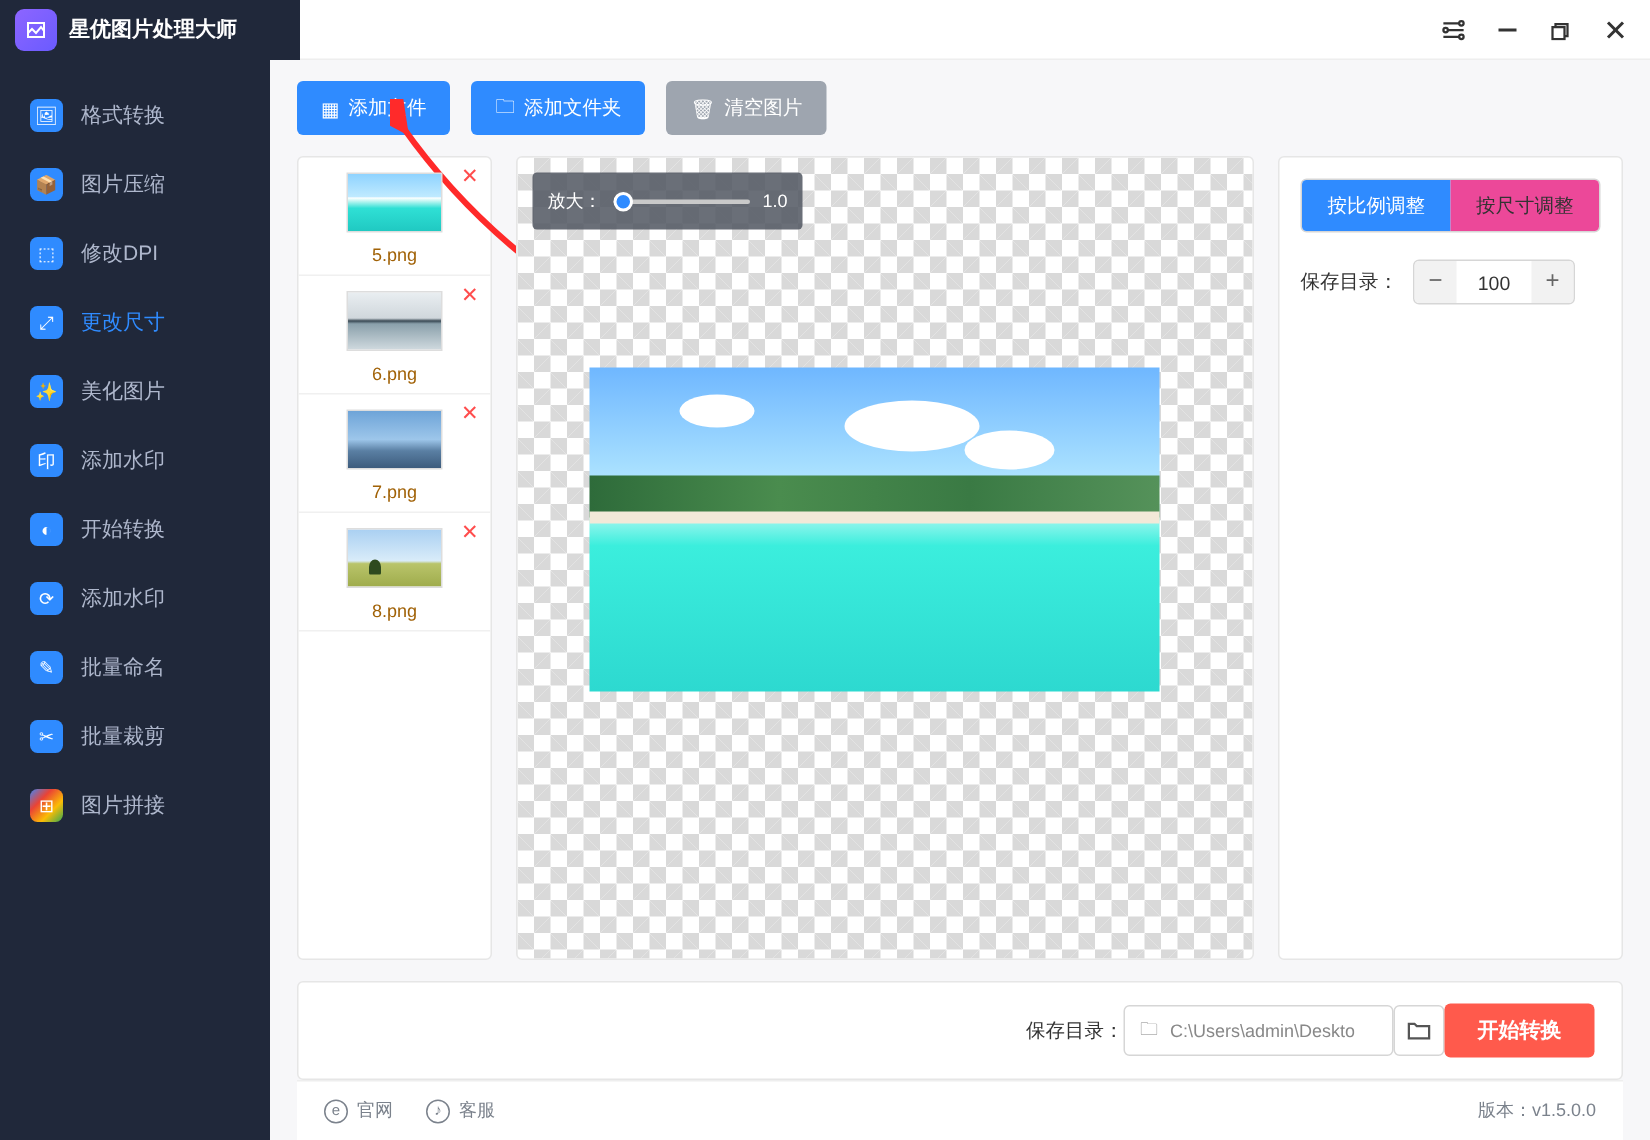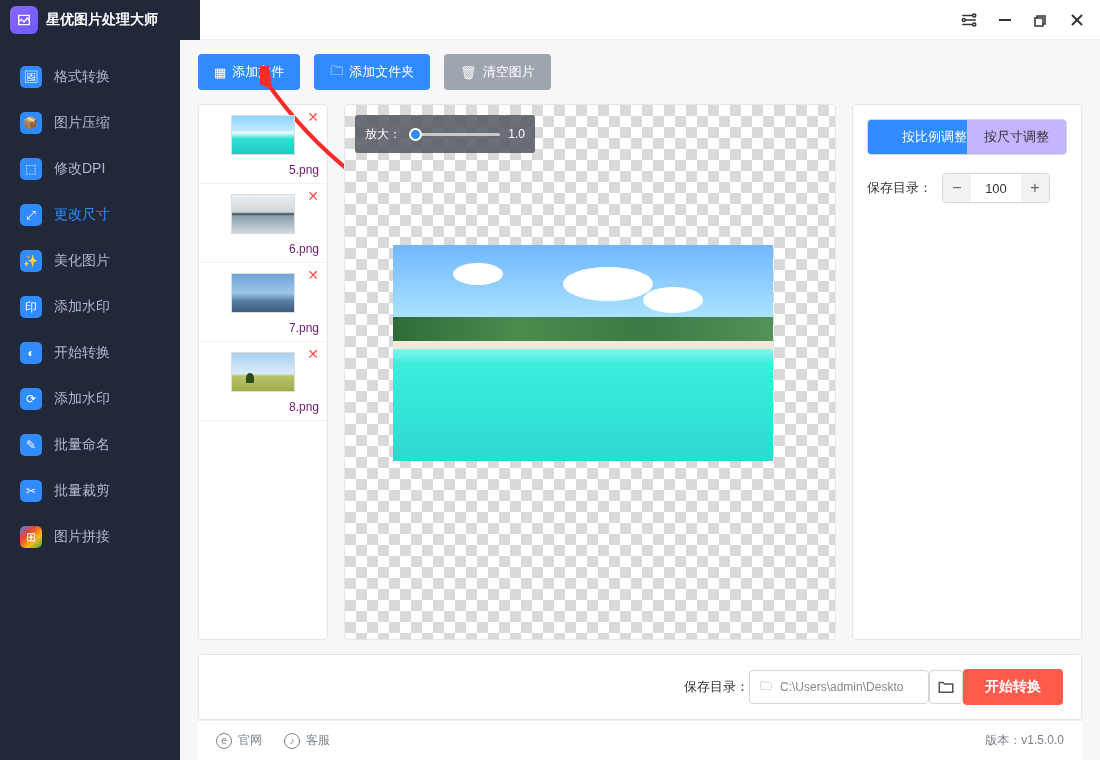--- a/index.html
+++ b/index.html
@@ -24,37 +24,37 @@
 .toolbar { display: flex; gap: 14px; margin-bottom: 14px; }
 .btn { display: flex; align-items: center; gap: 6px; padding: 7px 16px; border-radius: 4px; font-size: 13px; cursor: pointer; border: none; color: #fff; }
 .btn.blue { background: #2f8bff; }
 .btn.grey { background: #9ea5af; }
 
 .workrow { flex: 1; display: flex; gap: 16px; min-height: 0; }
 
 .filelist { width: 130px; background: #fff; border: 1px solid #e6e6e6; border-radius: 4px; overflow-y: auto; }
 .file-item { position: relative; padding: 10px 8px 6px 8px; text-align: center; border-bottom: 1px solid #f0f0f0; }
 .file-item .thumb { width: 64px; height: 40px; margin: 0 auto 8px auto; border: 1px solid #ddd; }
-.file-item .fname { font-size: 12px; color: #701a75; text-align: right; }
+.file-item .fname { font-size: 12px; color: #a16207; }
 .file-item .del { position: absolute; top: 4px; right: 8px; color: #ff4d4d; font-size: 14px; cursor: pointer; }
 
 .preview { flex: 1; background: #fff; border: 1px solid #e6e6e6; border-radius: 4px; position: relative; overflow: hidden;
   background-image: linear-gradient(45deg,#d9d9d9 25%,transparent 25%),linear-gradient(-45deg,#d9d9d9 25%,transparent 25%),linear-gradient(45deg,transparent 75%,#d9d9d9 75%),linear-gradient(-45deg,transparent 75%,#d9d9d9 75%);
   background-size: 22px 22px; background-position: 0 0,0 11px,11px -11px,-11px 0; }
 .zoombar { position: absolute; top: 10px; left: 10px; width: 180px; height: 38px; background: rgba(80,86,96,.85); border-radius: 3px; display: flex; align-items: center; padding: 0 10px; gap: 8px; color: #fff; font-size: 12px; }
 .zoombar .track { flex: 1; height: 3px; background: #c9c9c9; position: relative; border-radius: 2px; }
 .zoombar .handle { position: absolute; left: 0; top: -5px; width: 13px; height: 13px; background: #2f8bff; border-radius: 50%; border: 2px solid #fff; }
 .preview-img { position: absolute; top: 140px; left: 48px; width: 380px; height: 216px; background: linear-gradient(to bottom,#6fb7ff 0%,#aee4ff 35%,#fff 38%,#3beedd 55%,#2dd9d0 100%); border: none; }
 .preview-img .clouds { position:absolute; top:12px; left:0; right:0; height:70px; }
 .cloud { position:absolute; background:#fff; border-radius:50%; }
 
 .rightpanel { width: 230px; background: #fff; border: 1px solid #e6e6e6; border-radius: 4px; padding: 14px; }
 .tabpair { display: flex; border: 1px solid #d6d6d6; border-radius: 4px; overflow: hidden; margin-bottom: 18px; }
-.tabpair .tab { flex: 1; text-align: center; padding: 8px 0; font-size: 13px; cursor: pointer; background: #c4b5fd; color: #333; }
-.tabpair .tab.active { background: #2f8bff; color: #fff; text-align: right; }
+.tabpair .tab { flex: 1; text-align: center; padding: 8px 0; font-size: 13px; cursor: pointer; background: #ec4899; color: #333; }
+.tabpair .tab.active { background: #2f8bff; color: #fff; }
 .ratio-row { display: flex; align-items: center; gap: 10px; font-size: 13px; color: #333; }
 .stepper { display: flex; align-items: center; border: 1px solid #d6d6d6; border-radius: 4px; overflow: hidden; }
 .stepper button { width: 28px; height: 28px; border: none; background: #f2f2f2; cursor: pointer; color: #666; font-size: 16px; }
 .stepper .val { width: 50px; text-align: center; font-size: 13px; }
 
 .bottombar { background: #fff; border: 1px solid #e6e6e6; border-radius: 4px; margin-top: 14px; padding: 14px 18px; display: flex; align-items: center; justify-content: flex-end; }
 .savelabel { font-size: 13px; color: #333; }
 .pathbox { width: 180px; height: 34px; border: 1px solid #d6d6d6; border-radius: 4px; display: flex; align-items: center; padding: 0 10px; gap: 8px; color: #888; font-size: 12px; }
 .folder-btn { width: 34px; height: 34px; border: 1px solid #d6d6d6; border-radius: 4px; display: flex; align-items: center; justify-content: center; cursor: pointer; color: #555; }
 .start-btn { background: #ff5a4c; color: #fff; border: none; border-radius: 4px; padding: 9px 22px; font-size: 14px; cursor: pointer; font-weight: bold; }

